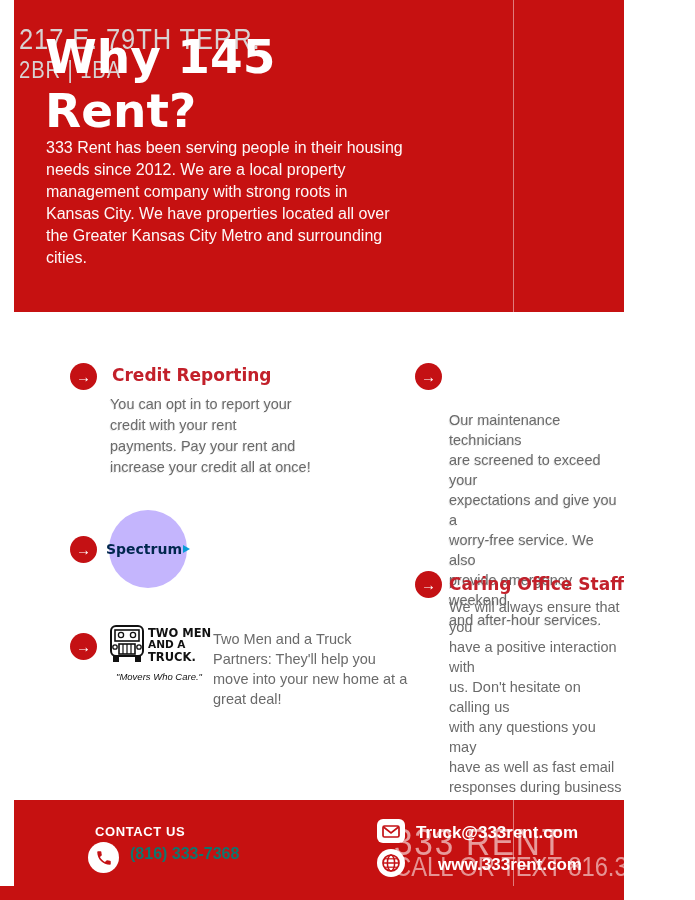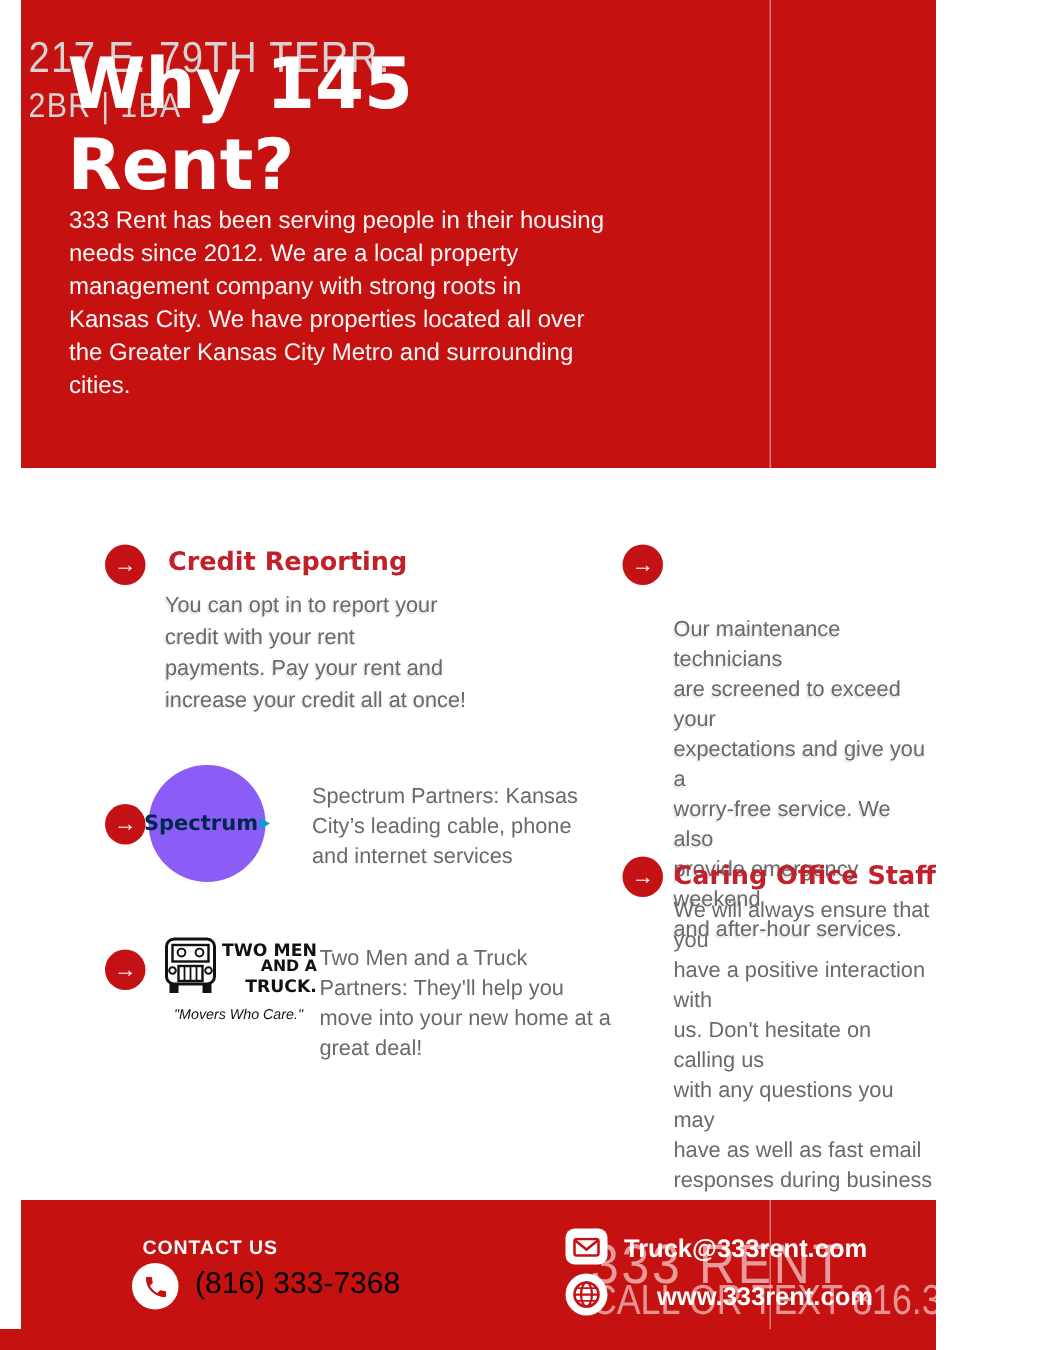--- a/index.html
+++ b/index.html
@@ -27,40 +27,40 @@
   
   .arrow-circle{position:absolute;width:27px;height:27px;border-radius:50%;background:#c41114;
                 color:#fff;display:flex;align-items:center;justify-content:center;
                 font-size:15px;line-height:1;}
   .feat-title{position:absolute;margin:0;color:#c2202a;font-family:"DejaVu Sans",sans-serif;
               font-weight:bold;font-size:17px;line-height:21px;}
   .feat-body{position:absolute;color:#6a6a6a;font-size:14.5px;line-height:21px;}
   .feat-body.tight{line-height:20px;}
   .echo{text-shadow:-1px 1px 0 rgba(120,120,120,0.18);}
 
-  .spectrum-circle{position:absolute;left:99px;top:510px;width:78px;height:78px;border-radius:50%;
-                   background:#8b5cf6;display:flex;align-items:center;justify-content:center;}
+  .spectrum-circle{position:absolute;left:109px;top:510px;width:78px;height:78px;border-radius:50%;
+                   background:#c4b5fd;display:flex;align-items:center;justify-content:center;}
   .spectrum-word{color:#00274e;font-family:"DejaVu Sans",sans-serif;font-weight:bold;font-size:14px;
                  display:flex;align-items:center;}
   .spectrum-tri{display:inline-block;width:0;height:0;border-left:7px solid #0b9dd8;
                 border-top:4px solid transparent;border-bottom:4px solid transparent;margin-left:1px;}
 
   .twomen{position:absolute;left:106px;top:622px;width:106px;color:#111;}
   .twomen-row{display:flex;align-items:center;}
-  .twomen-txt{text-align:right;font-family:"DejaVu Sans",sans-serif;font-weight:bold;line-height:1.05;}
+  .twomen-txt{text-align:left;font-family:"DejaVu Sans",sans-serif;font-weight:bold;line-height:1.05;}
   .twomen-txt .t1,.twomen-txt .t3{font-size:11.5px;}
   .twomen-txt .t2{font-size:10.5px;}
   .twomen-tag{font-size:9.5px;text-align:center;margin-top:3px;font-style:italic;white-space:nowrap;}
 
   
   .contact-label{position:absolute;left:95px;top:824px;color:#fff;font-weight:bold;
                  font-size:13px;letter-spacing:0.6px;}
   .phone-circle{position:absolute;left:88px;top:842px;width:31px;height:31px;border-radius:50%;
                 background:#ffffff;display:flex;align-items:center;justify-content:center;}
-  .phone-number{position:absolute;left:130px;top:845px;color:#000000;font-weight:normal;font-size:20px;}
+  .phone-number{position:absolute;left:130px;top:845px;color:#0f766e;font-weight:bold;font-size:16px;}
   .mail-box{position:absolute;left:377px;top:819px;width:28px;height:24px;border-radius:6px;
             background:#ffffff;display:flex;align-items:center;justify-content:center;}
   .globe-circle{position:absolute;left:377px;top:849px;width:28px;height:28px;border-radius:50%;
                 background:#ffffff;display:flex;align-items:center;justify-content:center;}
   .email-text{position:absolute;left:416px;top:823px;color:#fff;font-weight:bold;font-size:17px;}
   .web-text{position:absolute;left:438px;top:855px;color:#fff;font-weight:bold;font-size:17px;}
   .ghost-brand{position:absolute;left:394px;top:822px;color:rgba(255,255,255,0.58);font-size:37px;
                letter-spacing:2px;transform:scaleX(0.9);transform-origin:left top;white-space:nowrap;}
   .ghost-call{position:absolute;left:394px;top:851px;color:rgba(255,255,255,0.55);font-size:28px;
               transform:scaleX(0.85);transform-origin:left top;white-space:nowrap;}
@@ -99,23 +99,20 @@
 
   <div class="arrow-circle" style="left:70px;top:536px;">
       <span>→</span>
     </div>
   <div class="spectrum-circle">
     <span class="spectrum-word">
         <span>Spectrum</span>
         <span class="spectrum-tri"></span>
       </span>
   </div>
-  <div class="feat-body lines tight" style="left:208px;top:521px;">Spectrum Partners: Kansas
-City’s leading cable, phone
-and internet services</div>
 
   <div class="arrow-circle" style="left:70px;top:633px;">
       <span>→</span>
     </div>
   <div class="twomen">
     <div class="twomen-row">
       <svg width="42" height="46" viewBox="0 0 42 46">
         <rect x="5" y="4" width="32" height="30" rx="5" fill="#ffffff" stroke="#111" stroke-width="2"></rect>
         <rect x="9" y="8" width="24" height="11" fill="none" stroke="#111" stroke-width="1.6"></rect>
         <circle cx="15" cy="13" r="2.6" fill="none" stroke="#111" stroke-width="1.3"></circle>

